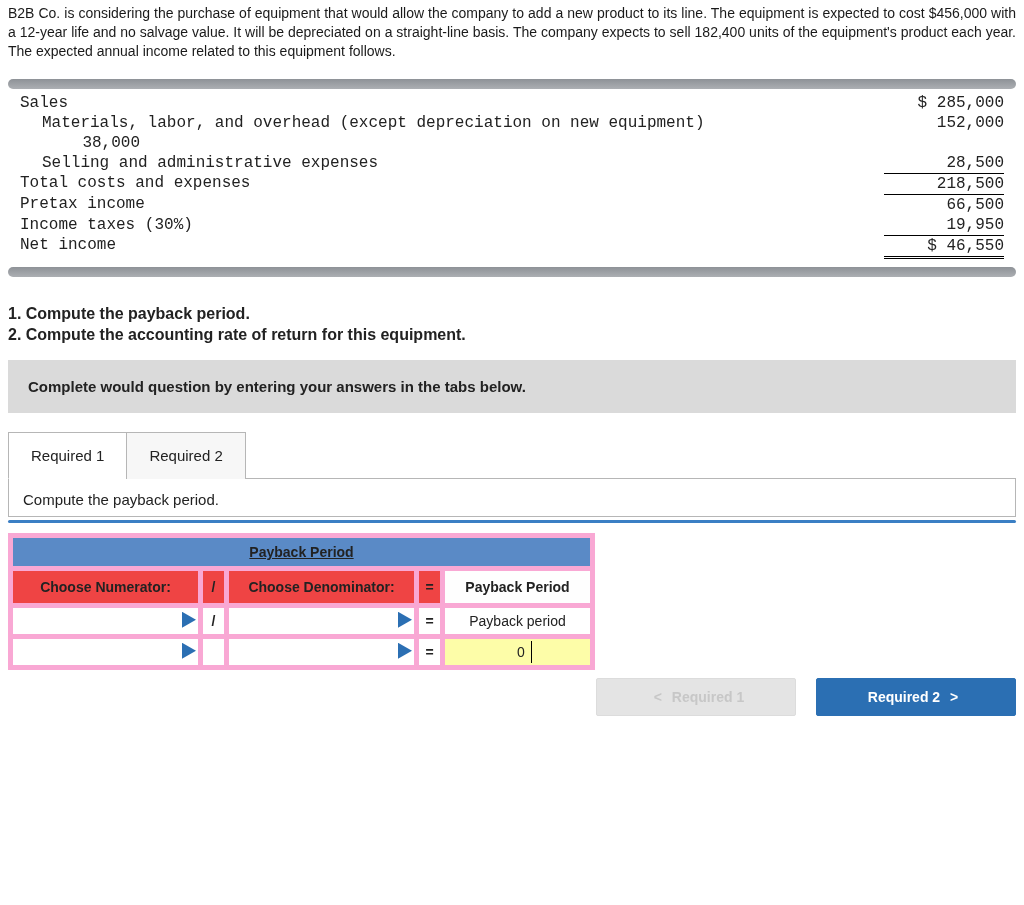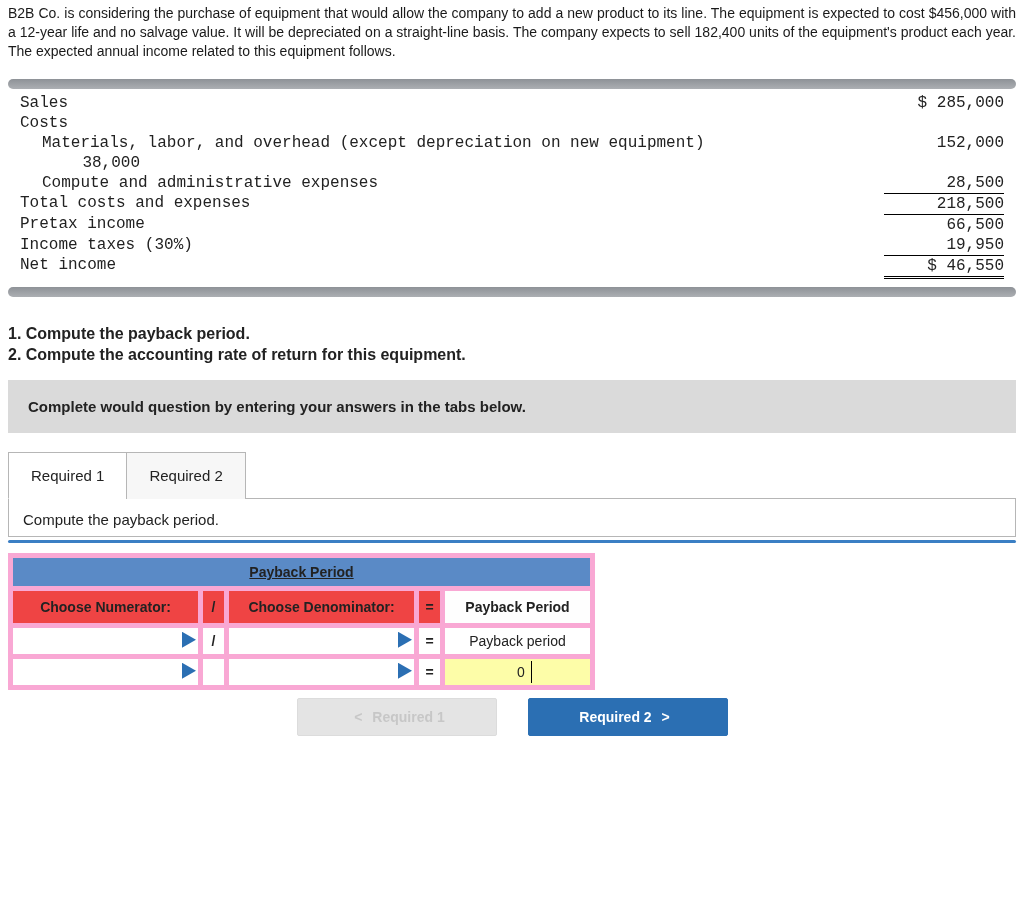--- a/index.html
+++ b/index.html
@@ -156,22 +156,22 @@
   }
   .op-cell {
     background: #fff;
     font-weight: bold;
     width: 26px;
     height: 26px;
   }
 
   .nav-row {
     display: flex;
-    justify-content: center;
-    gap: 31px;
+    justify-content: flex-end;
+    gap: 20px;
     margin: 8px 0 30px 0;
   }
   .nav-btn {
     min-width: 200px;
     text-align: center;
     padding: 10px 16px;
     font-size: 14px;
     font-weight: bold;
     border-radius: 2px;
     cursor: pointer;
@@ -196,32 +196,31 @@
 <div class="scrollbar-rail">
     <div class="scrollbar-thumb"></div>
   </div>
 
 <div class="income-table">
   <div class="income-row">
     <span class="income-label">Sales</span>
     <span class="income-val">$ 285,000</span>
   </div>
   <div class="income-row">
-    <span class="income-label">Costs</span>
     <span class="income-val"></span>
   </div>
   <div class="income-row">
     <span class="income-label indent">Materials, labor, and overhead (except depreciation on new equipment)</span>
     <span class="income-val">152,000</span>
   </div>
   <div class="income-row">
     <span class="income-val">38,000</span>
   </div>
   <div class="income-row">
-    <span class="income-label indent">Compute and administrative expenses</span>
+    <span class="income-label indent">Selling and administrative expenses</span>
     <span class="income-val">28,500</span>
   </div>
   <div class="income-row">
     <span class="income-label">Total costs and expenses</span>
     <span class="income-val subtotal-line">218,500</span>
   </div>
   <div class="income-row">
     <span class="income-label">Pretax income</span>
     <span class="income-val subtotal-line">66,500</span>
   </div>

